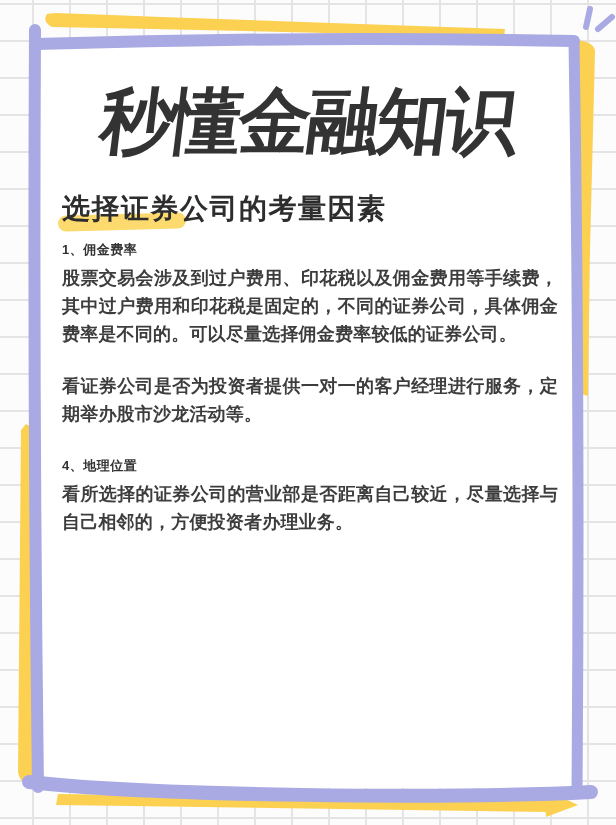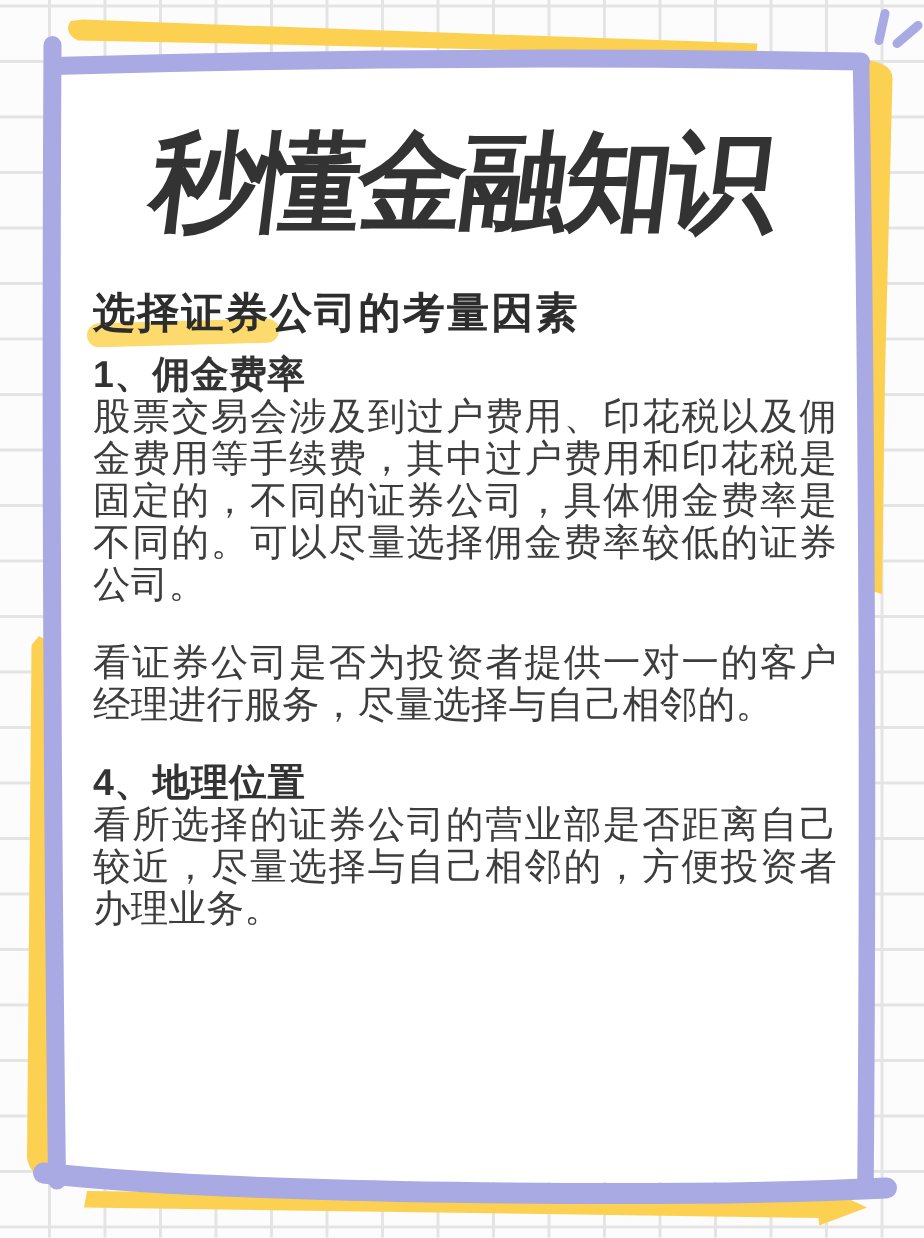--- a/index.html
+++ b/index.html
@@ -26,25 +26,25 @@
     position:absolute;left:-4px;top:24px;width:128px;height:16px;
     background:#fcda6d;border-radius:9px;transform:rotate(-1.5deg);z-index:0;
   }
   .subtitle-text{
     position:relative;z-index:1;font-size:28px;font-weight:600;color:#2d2d2d;
     letter-spacing:1.5px;white-space:nowrap;
   }
   .sections{position:absolute;left:62px;top:236px;width:496px;}
   .section{margin-bottom:24px;}
   .section-heading{
-    font-size:25px;line-height:28px;font-weight:600;color:#333333;
+    font-size:13px;line-height:28px;font-weight:600;color:#333333;
     letter-spacing:0.5px;
   }
   .section-body{
-    font-size:25px;line-height:28px;font-weight:400;color:#3d3d3d;
+    font-size:18px;line-height:28px;font-weight:700;color:#3d3d3d;
     letter-spacing:0.2px;text-align:justify;
   }
 </style>
 </head>
 <body>
 
 <div class="canvas">
 
   <svg class="frame-svg" width="616" height="825" viewBox="0 0 616 825">
 
@@ -86,21 +86,21 @@
 
     <div class="sections">
 
       <div class="section">
         <div class="section-heading">1、佣金费率</div>
         <div class="section-body">股票交易会涉及到过户费用、印花税以及佣金费用等手续费，其中过户费用和印花税是固定的，不同的证券公司，具体佣金费率是不同的。可以尽量选择佣金费率较低的证券公司。</div>
       </div>
 
 
       <div class="section">
-        <div class="section-body">看证券公司是否为投资者提供一对一的客户经理进行服务，尽量选择与自己相邻的。</div>
+        <div class="section-body">看证券公司是否为投资者提供一对一的客户经理进行服务，定期举办股市沙龙活动等。</div>
       </div>
 
       <div class="section">
         <div class="section-heading">4、地理位置</div>
         <div class="section-body">看所选择的证券公司的营业部是否距离自己较近，尽量选择与自己相邻的，方便投资者办理业务。</div>
       </div>
 
 
     </div>
   </div>

